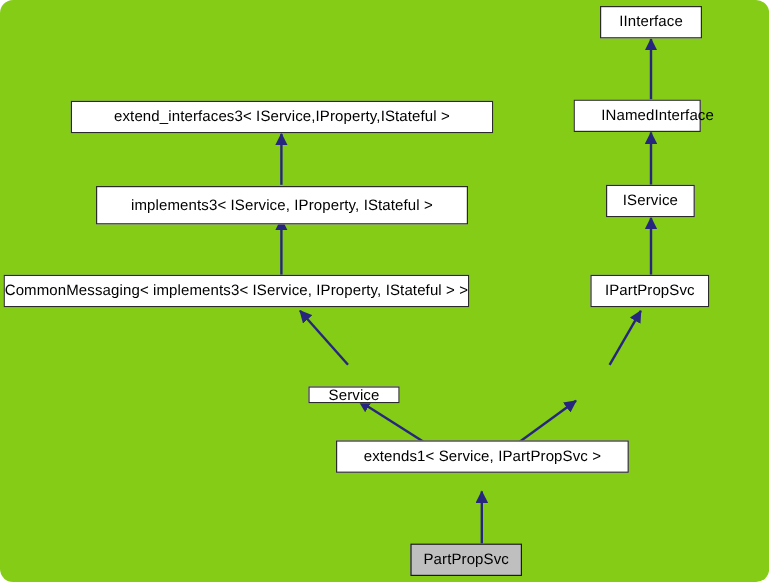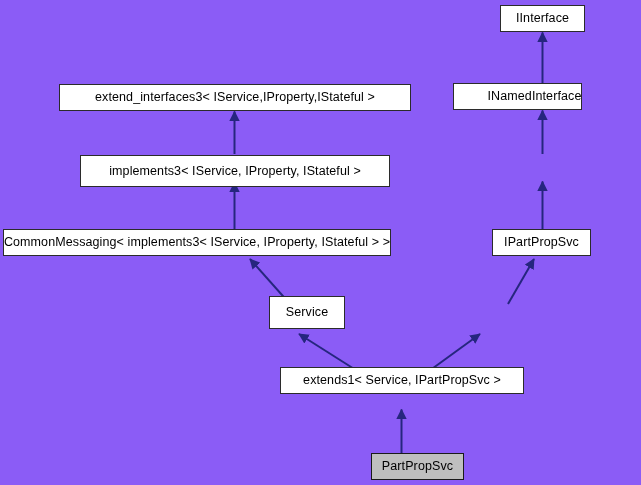--- a/index.html
+++ b/index.html
@@ -5,23 +5,24 @@
 <style>
   html, body {
     margin: 0;
     padding: 0;
     background: #ffffff;
   }
   #diagram-root {
     position: relative;
     width: 641px;
     height: 485px;
-    background: #8b5cf6;
+    background: #84cc16;
     font-family: "Liberation Sans", sans-serif;
     overflow: hidden;
+    border-radius: 11px;
   }
   #edge-layer {
     position: absolute;
     left: 0;
     top: 0;
     width: 641px;
     height: 485px;
     pointer-events: none;
   }
   .uml-node {
@@ -78,47 +79,50 @@
 
     <line x1="418" y1="379" x2="480" y2="334" stroke="#26267f" stroke-width="2" marker-end="url(#uml-arrow)"></line>
 
     <line x1="401.5" y1="453" x2="401.5" y2="409.5" stroke="#26267f" stroke-width="2" marker-end="url(#uml-arrow)"></line>
   </svg>
 
   <div class="uml-node" style="left:500px; top:5px; width:85px; height:27px;">
     <span class="node-label">IInterface</span>
   </div>
 
-  <div class="uml-node" style="left:453px; top:83px; width:129px; height:27px;padding-left:34px;">
+  <div class="uml-node" style="left:478px; top:83px; width:106px; height:27px;padding-left:34px;">
     <span class="node-label">INamedInterface</span>
   </div>
 
+  <div class="uml-node" style="left:505px; top:154px; width:74px; height:27px;">
+    <span class="node-label">IService</span>
+  </div>
 
   <div class="uml-node" style="left:492px; top:229px; width:99px; height:27px;">
     <span class="node-label">IPartPropSvc</span>
   </div>
 
   <div class="uml-node" style="left:59px; top:84px; width:352px; height:27px;">
     <span class="node-label">extend_interfaces3&lt; IService,IProperty,IStateful &gt;</span>
   </div>
 
   <div class="uml-node" style="left:80px; top:155px; width:310px; height:32px;">
     <span class="node-label">implements3&lt; IService, IProperty, IStateful &gt;</span>
   </div>
 
   <div class="uml-node" style="left:3px; top:229px; width:388px; height:27px;">
     <span class="node-label">CommonMessaging&lt; implements3&lt; IService, IProperty, IStateful &gt; &gt;</span>
   </div>
 
-  <div class="uml-node" style="left:257px; top:296px; width:76px; height:33px;margin-left:12px;">
+  <div class="uml-node" style="left:257px; top:322px; width:76px; height:14px;">
     <span class="node-label">Service</span>
   </div>
 
 
   <div class="uml-node" style="left:280px; top:367px; width:244px; height:27px;">
     <span class="node-label">extends1&lt; Service, IPartPropSvc &gt;</span>
   </div>
 
-  <div class="uml-node highlight" style="left:371px; top:453px; width:93px; height:27px;">
+  <div class="uml-node highlight" style="left:342px; top:453px; width:93px; height:27px;">
     <span class="node-label">PartPropSvc</span>
   </div>
 
 </div>
 
 </body></html>

